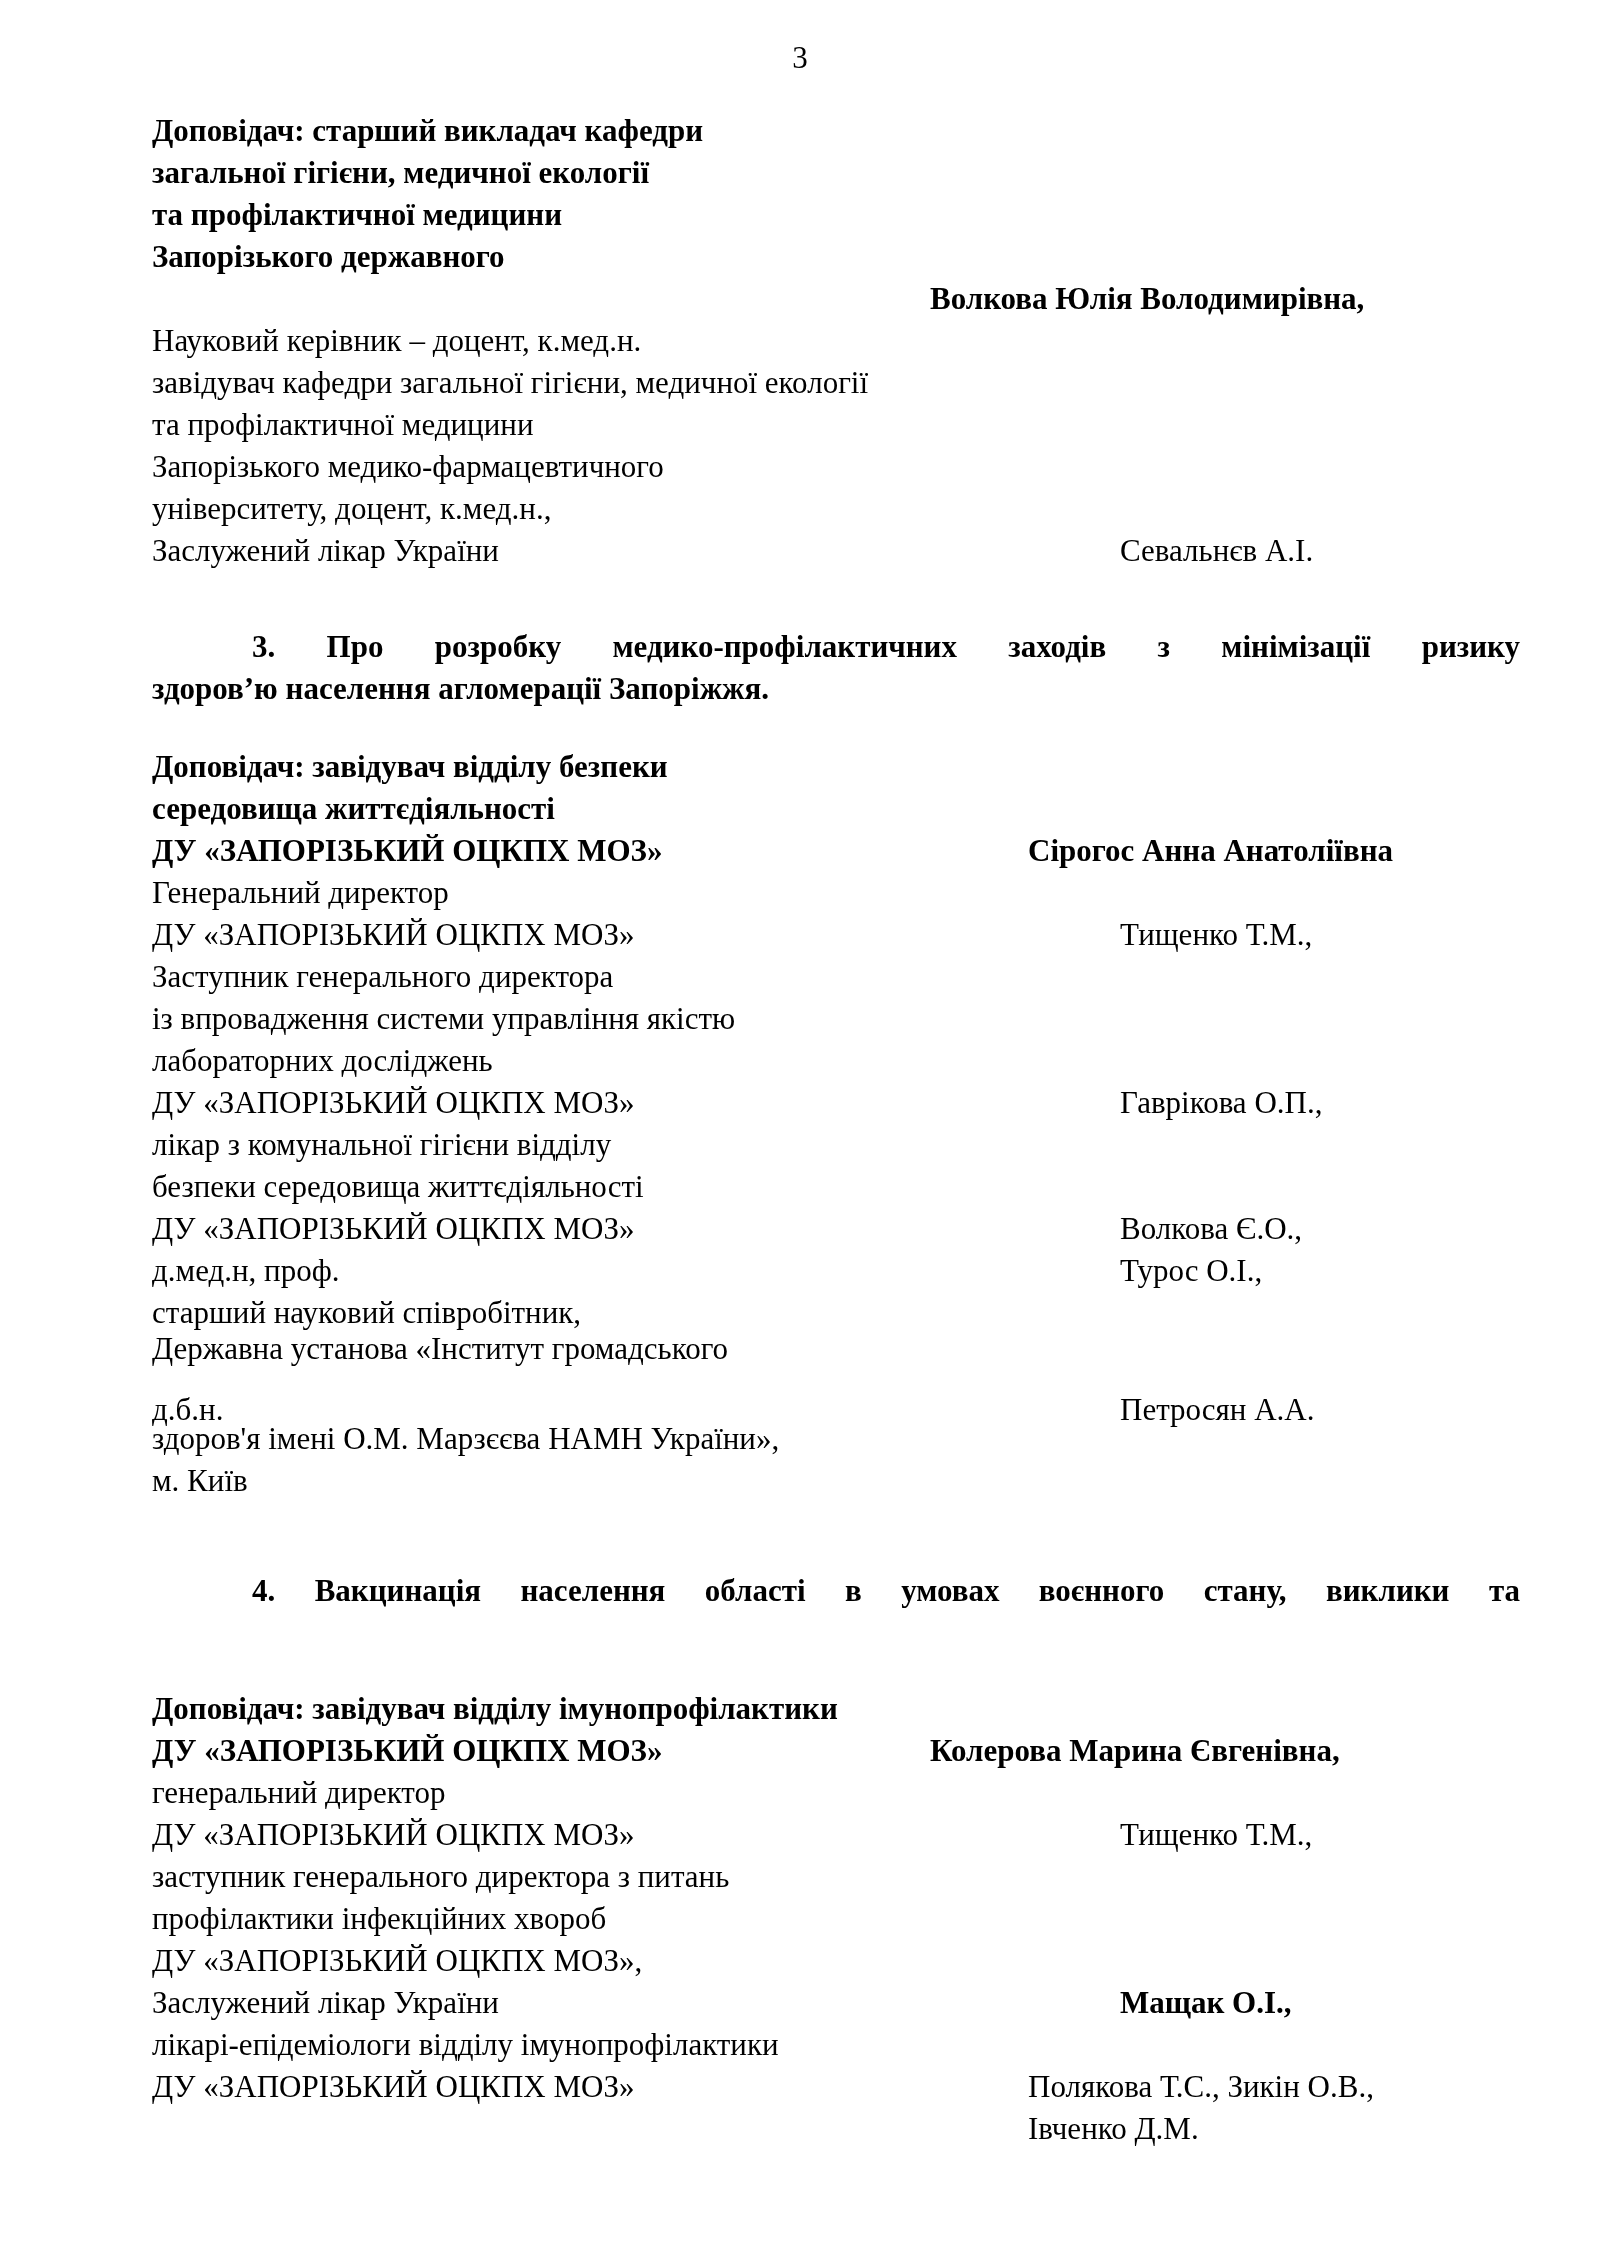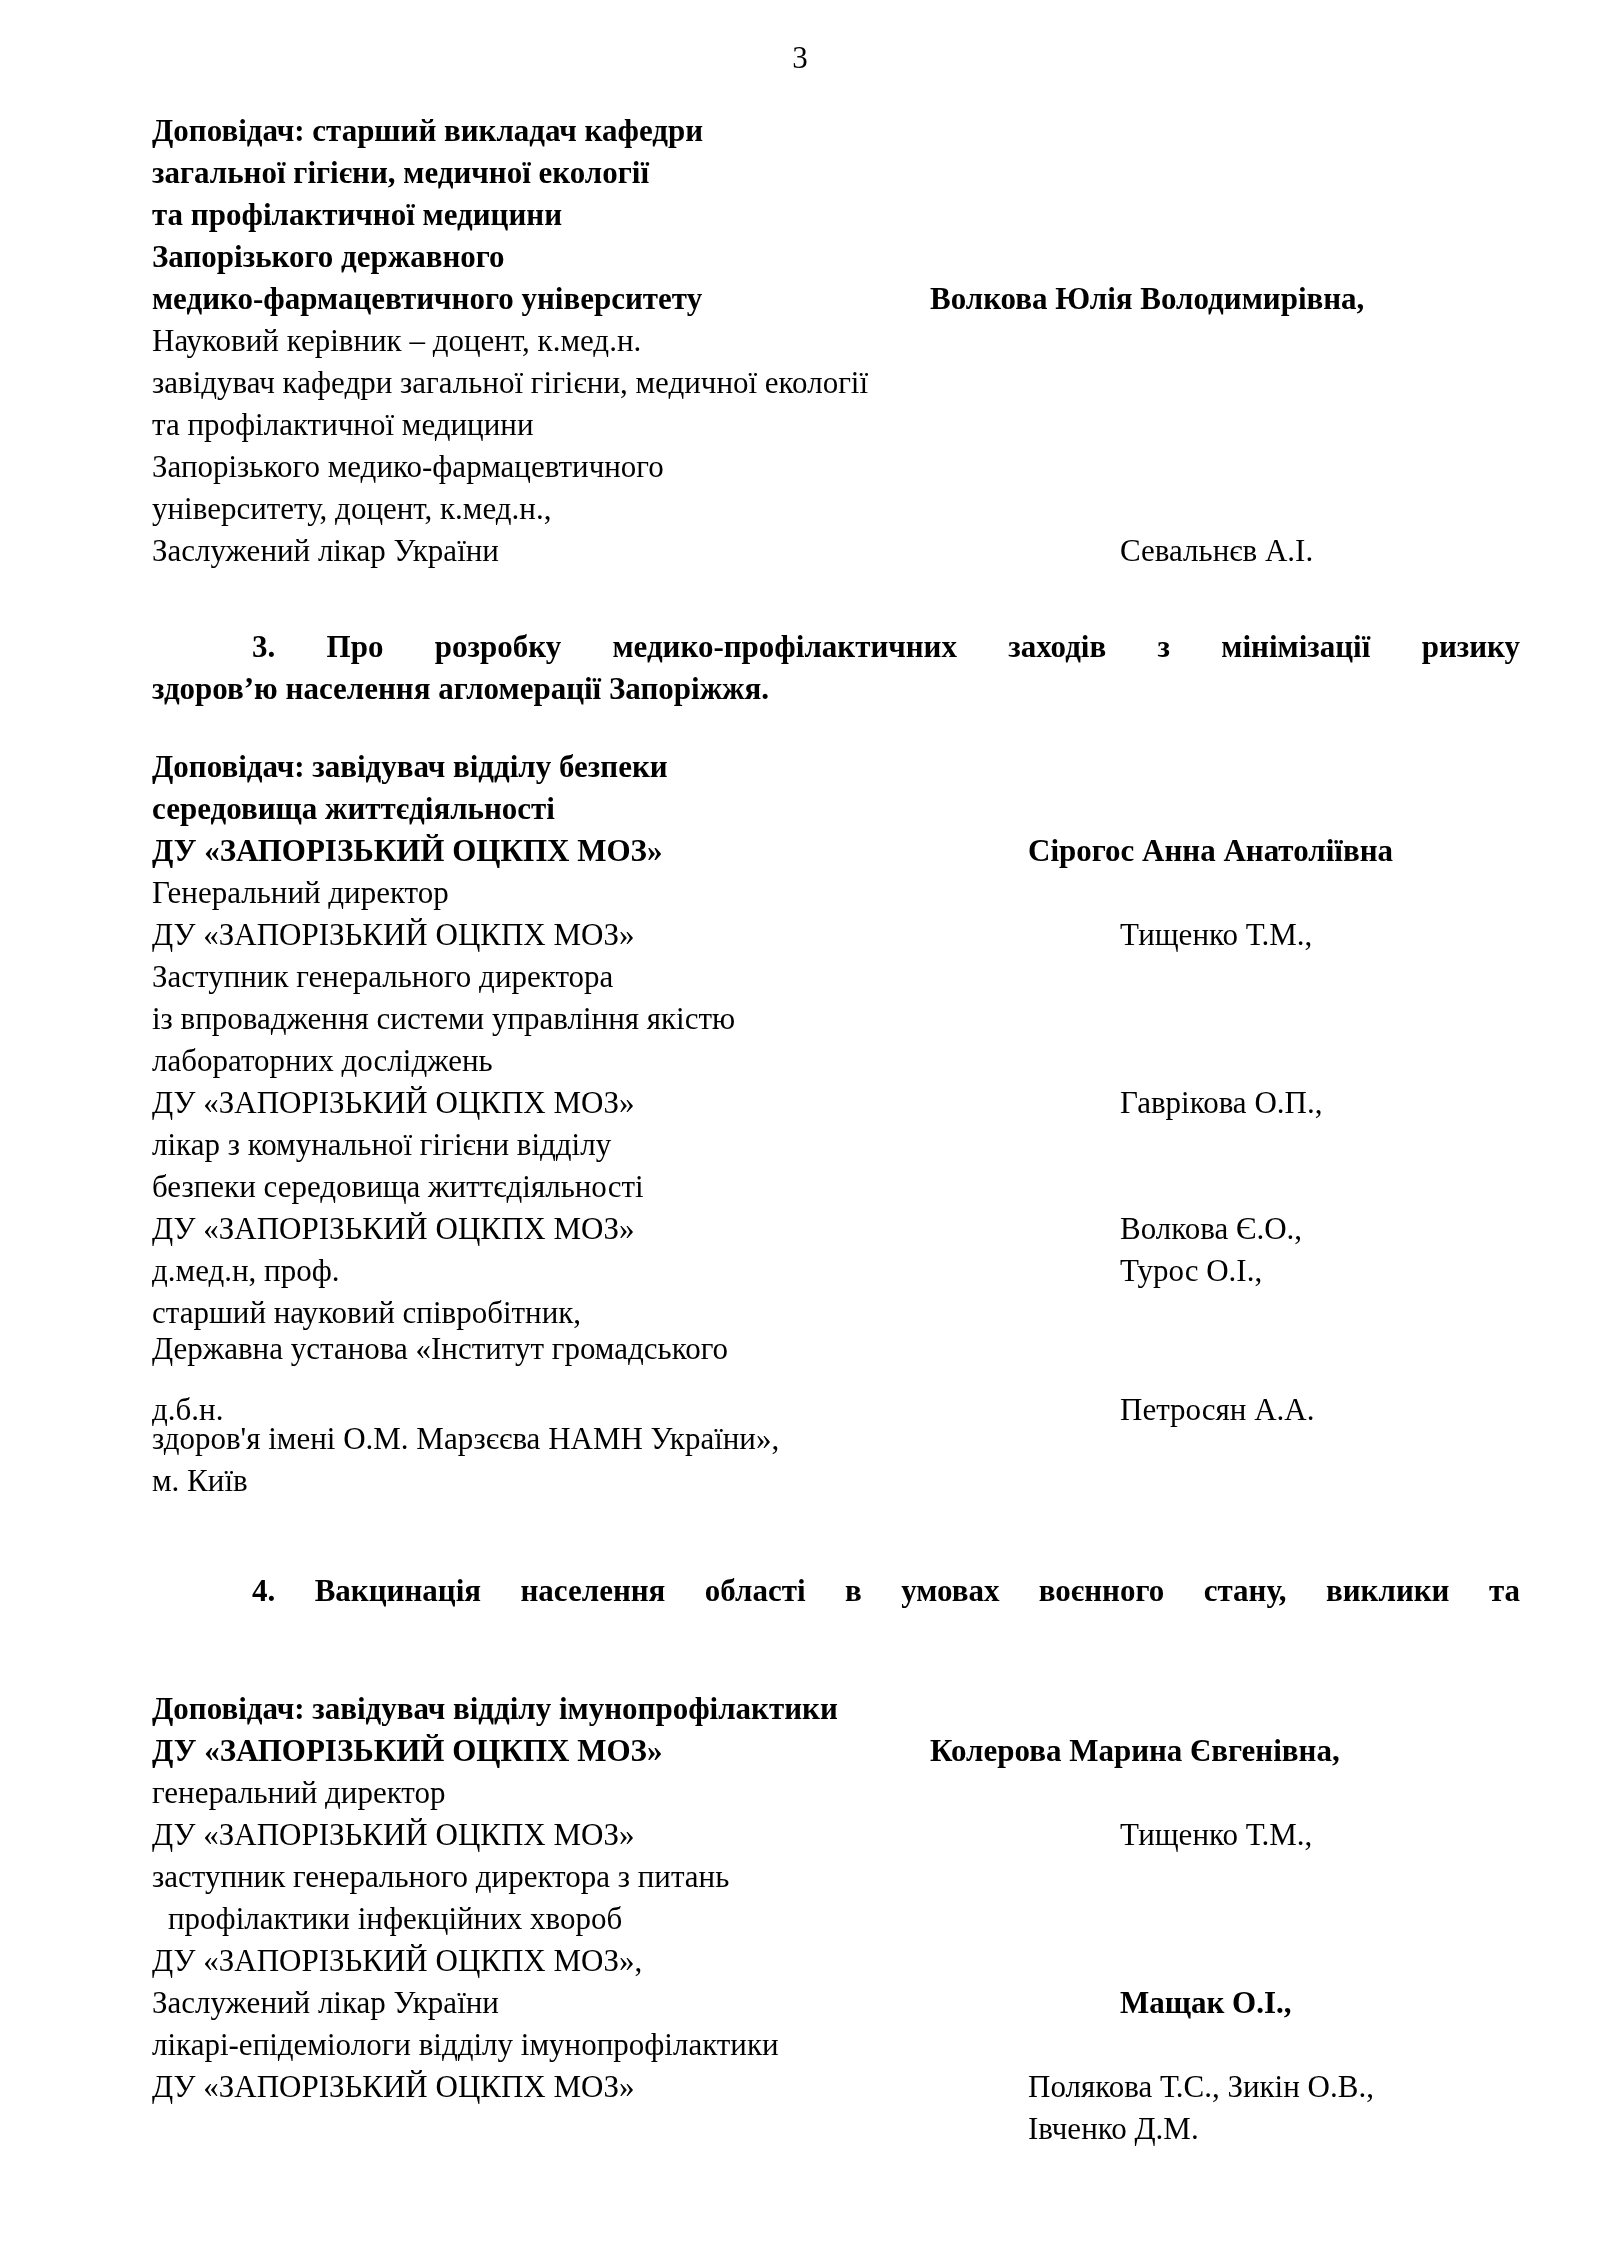--- a/index.html
+++ b/index.html
@@ -29,21 +29,20 @@
   <div class="row b" style="top:152px">
       <span class="l">загальної гігієни, медичної екології</span>
     </div>
   <div class="row b" style="top:194px">
       <span class="l">та профілактичної медицини</span>
     </div>
   <div class="row b" style="top:236px">
       <span class="l">Запорізького державного</span>
     </div>
   <div class="row b" style="top:278px">
-    <span class="l">медико-фармацевтичного університету</span>
     <span class="r" style="left:778px">Волкова Юлія Володимирівна,</span>
   </div>
   <div class="row" style="top:320px">
       <span class="l">Науковий керівник – доцент, к.мед.н.</span>
     </div>
   <div class="row" style="top:362px">
       <span class="l">завідувач кафедри загальної гігієни, медичної екології</span>
     </div>
   <div class="row" style="top:404px">
       <span class="l">та профілактичної медицини</span>
@@ -158,21 +157,21 @@
         <span class="r" style="left: 968px;"></span>
       </div>
       <div class="row" style="top: 1814px;">
         <span class="l">ДУ «ЗАПОРІЗЬКИЙ ОЦКПХ МОЗ»</span>
         <span class="r" style="left: 968px;">Тищенко Т.М.,</span>
       </div>
       <div class="row" style="top: 1856px;">
         <span class="l">заступник генерального директора з питань</span>
         <span class="r" style="left: 968px;"></span>
       </div>
-      <div class="row" style="top: 1898px; margin-left: 16px;">
+      <div class="row" style="top: 1898px;">
         <span class="l">профілактики інфекційних хвороб</span>
         <span class="r" style="left: 968px;"></span>
       </div>
       <div class="row" style="top: 1940px;">
         <span class="l">ДУ «ЗАПОРІЗЬКИЙ ОЦКПХ МОЗ»,</span>
         <span class="r" style="left: 968px;"></span>
       </div>
       <div class="row" style="top: 1982px;">
         <span class="l">Заслужений лікар України</span>
         <span class="r" style="left: 968px; font-weight: bold;">Мащак О.І.,</span>

